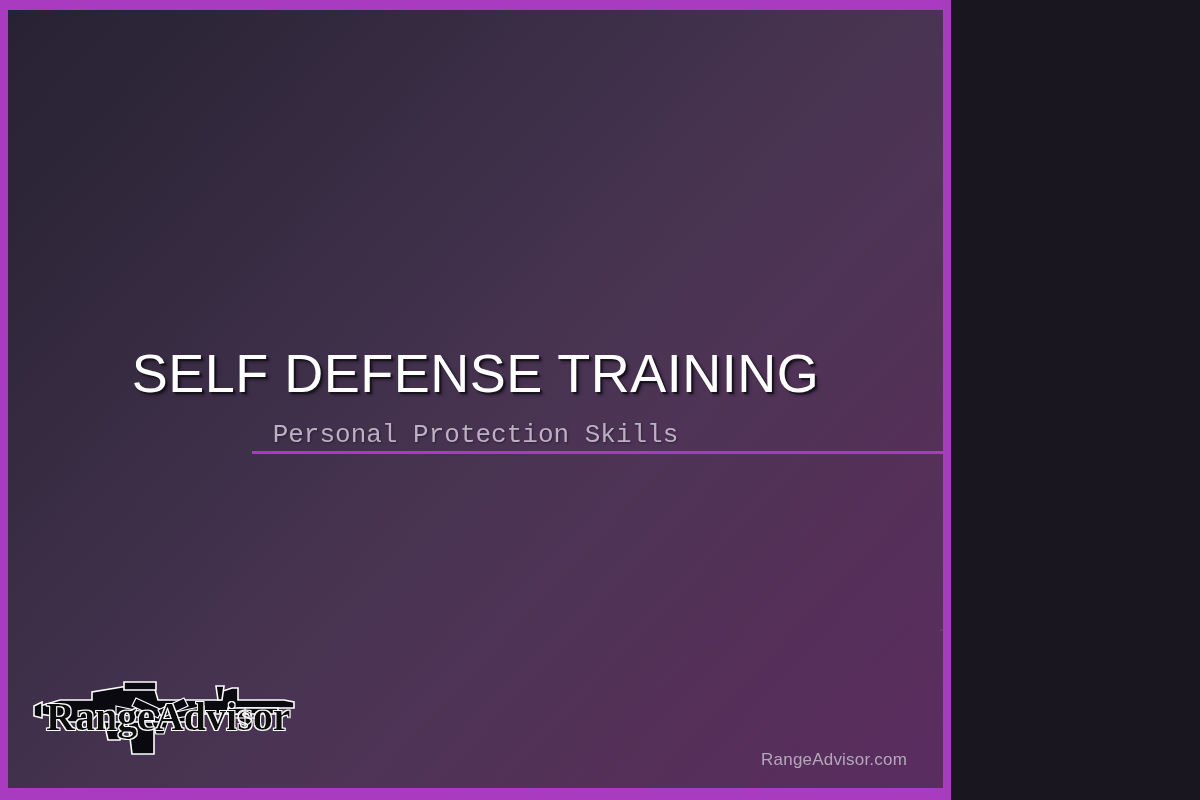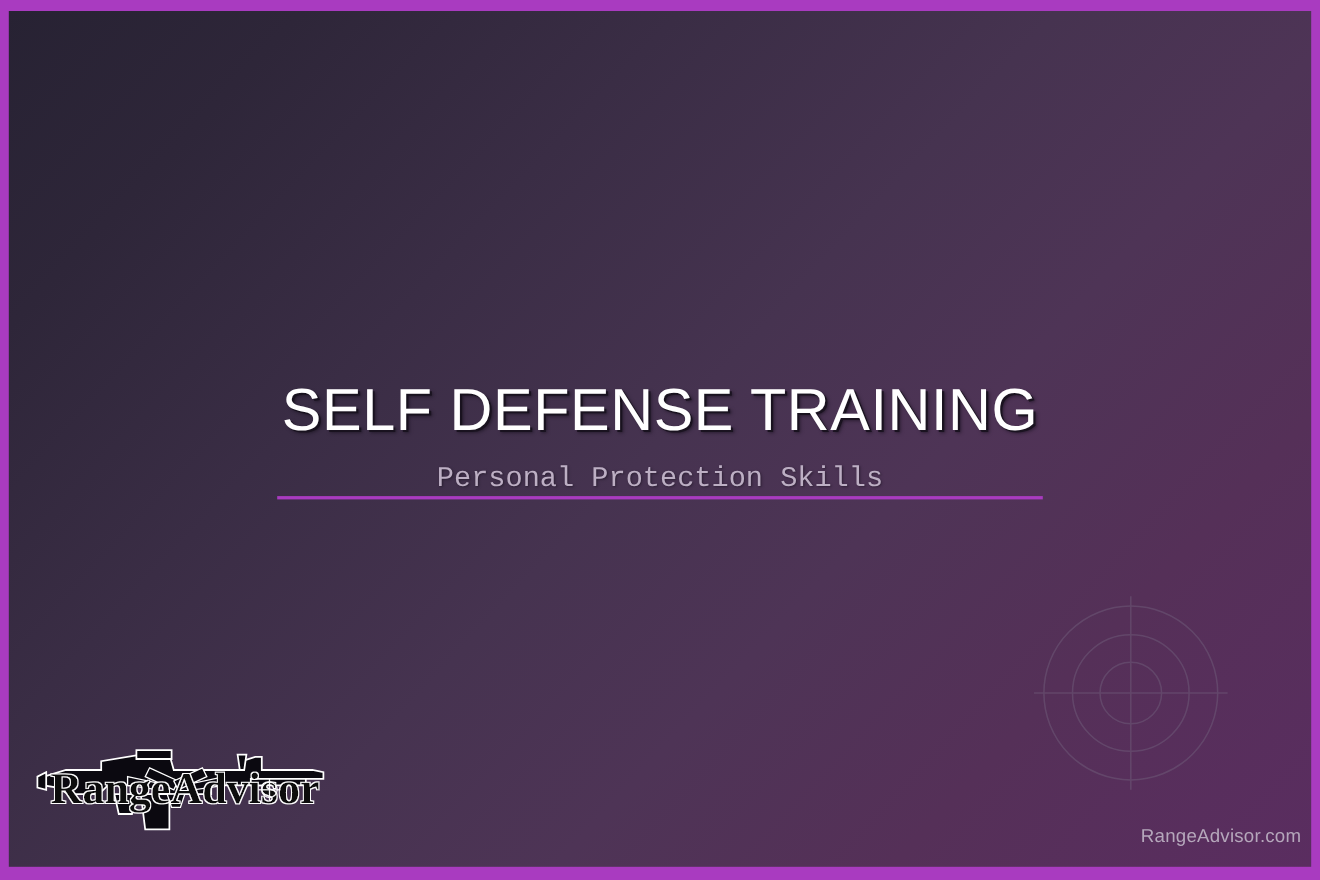--- a/index.html
+++ b/index.html
@@ -2,21 +2,21 @@
 <html><head>
 <meta charset="utf-8">
 <style>
   html, body {
     margin: 0;
     padding: 0;
     background: #1a1620;
   }
   #slide {
     position: relative;
-    width: 1200px;
+    width: 951px;
     height: 800px;
     overflow: hidden;
     box-sizing: border-box;
     background: #A93BC0;
     font-family: "Liberation Sans", sans-serif;
   }
   
   #panel {
     position: absolute;
     left: 8px;
@@ -89,21 +89,21 @@
     left: 24px;   
     top: 668px;   
     width: 270px;
     height: 78px;
   }
   #brand-logo svg { display: block; }
 
   
   #footer-url {
     position: absolute;
-    right: 9px;
+    right: 36px;
     bottom: 18px;
     font-size: 17px;
     color: #b5a7bb;
     letter-spacing: 0.2px;
     white-space: nowrap;
   }
 </style>
 </head>
 <body>
 

